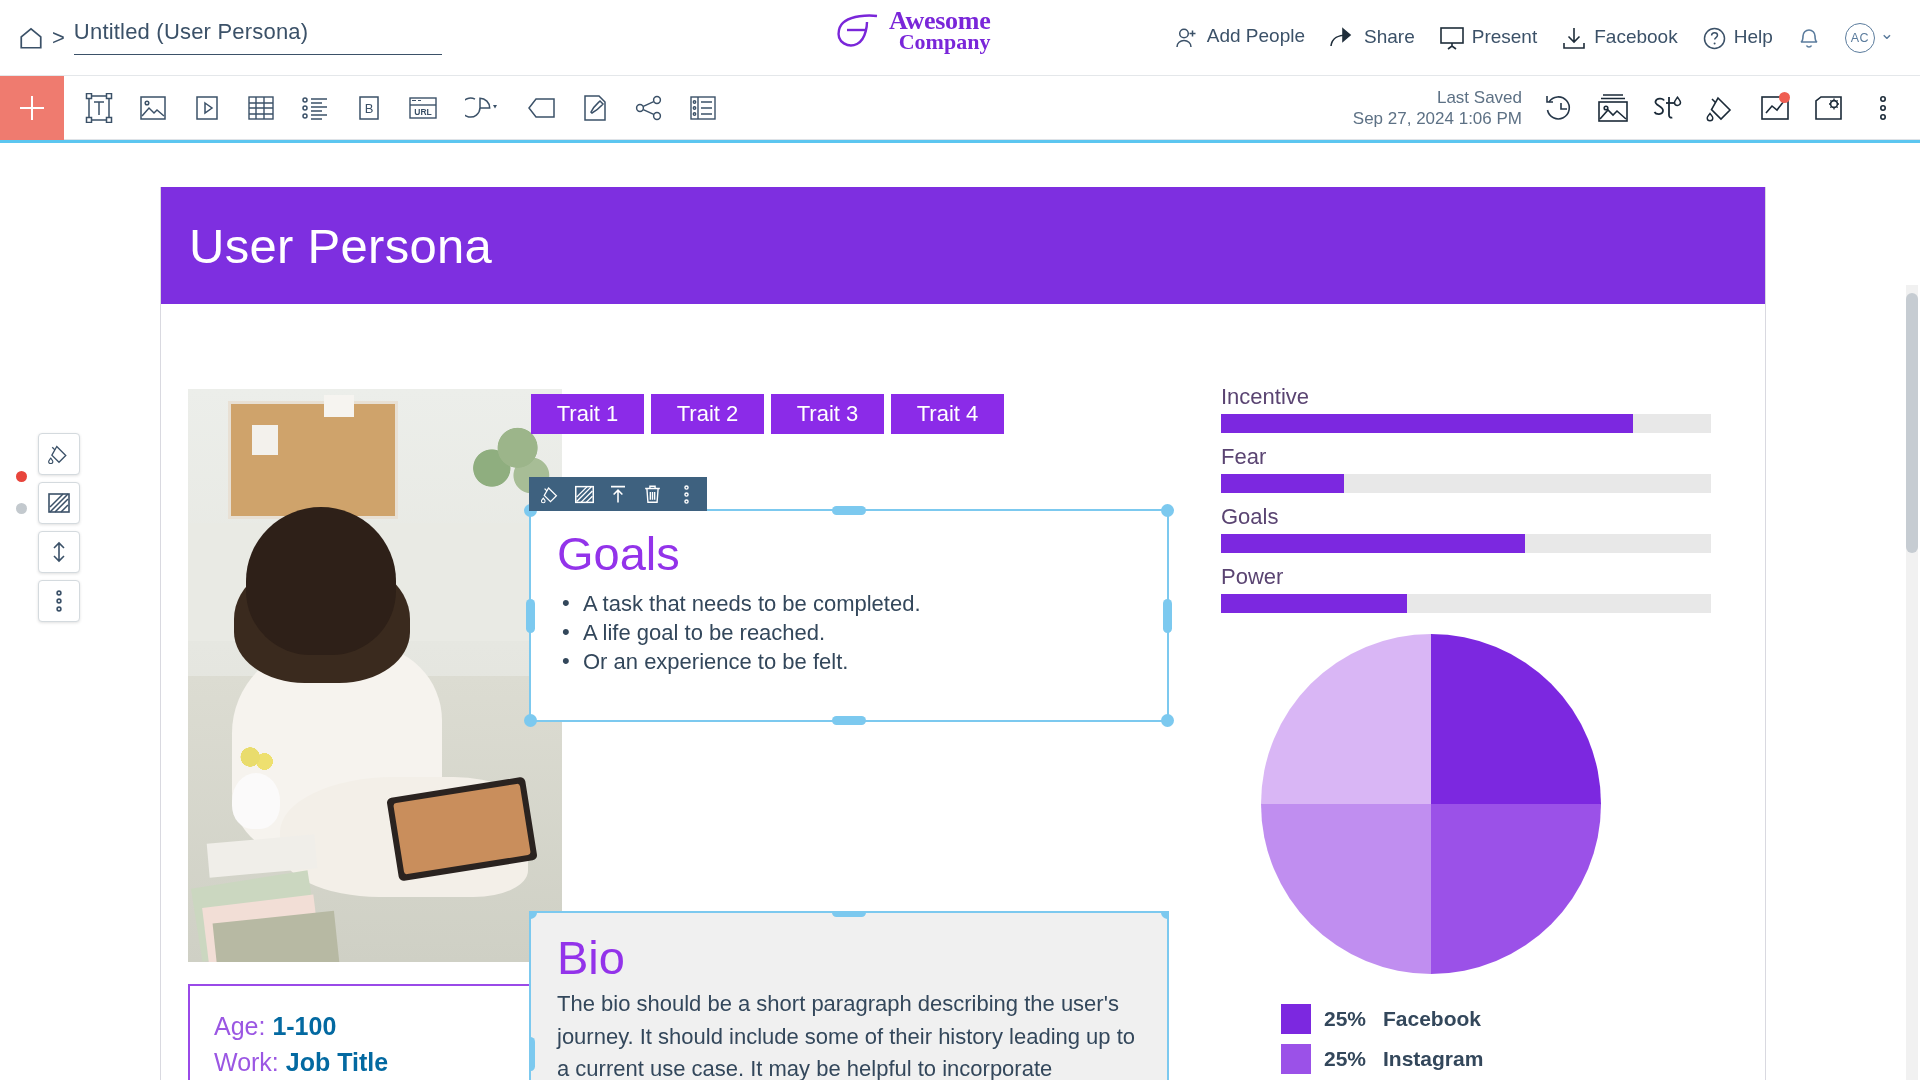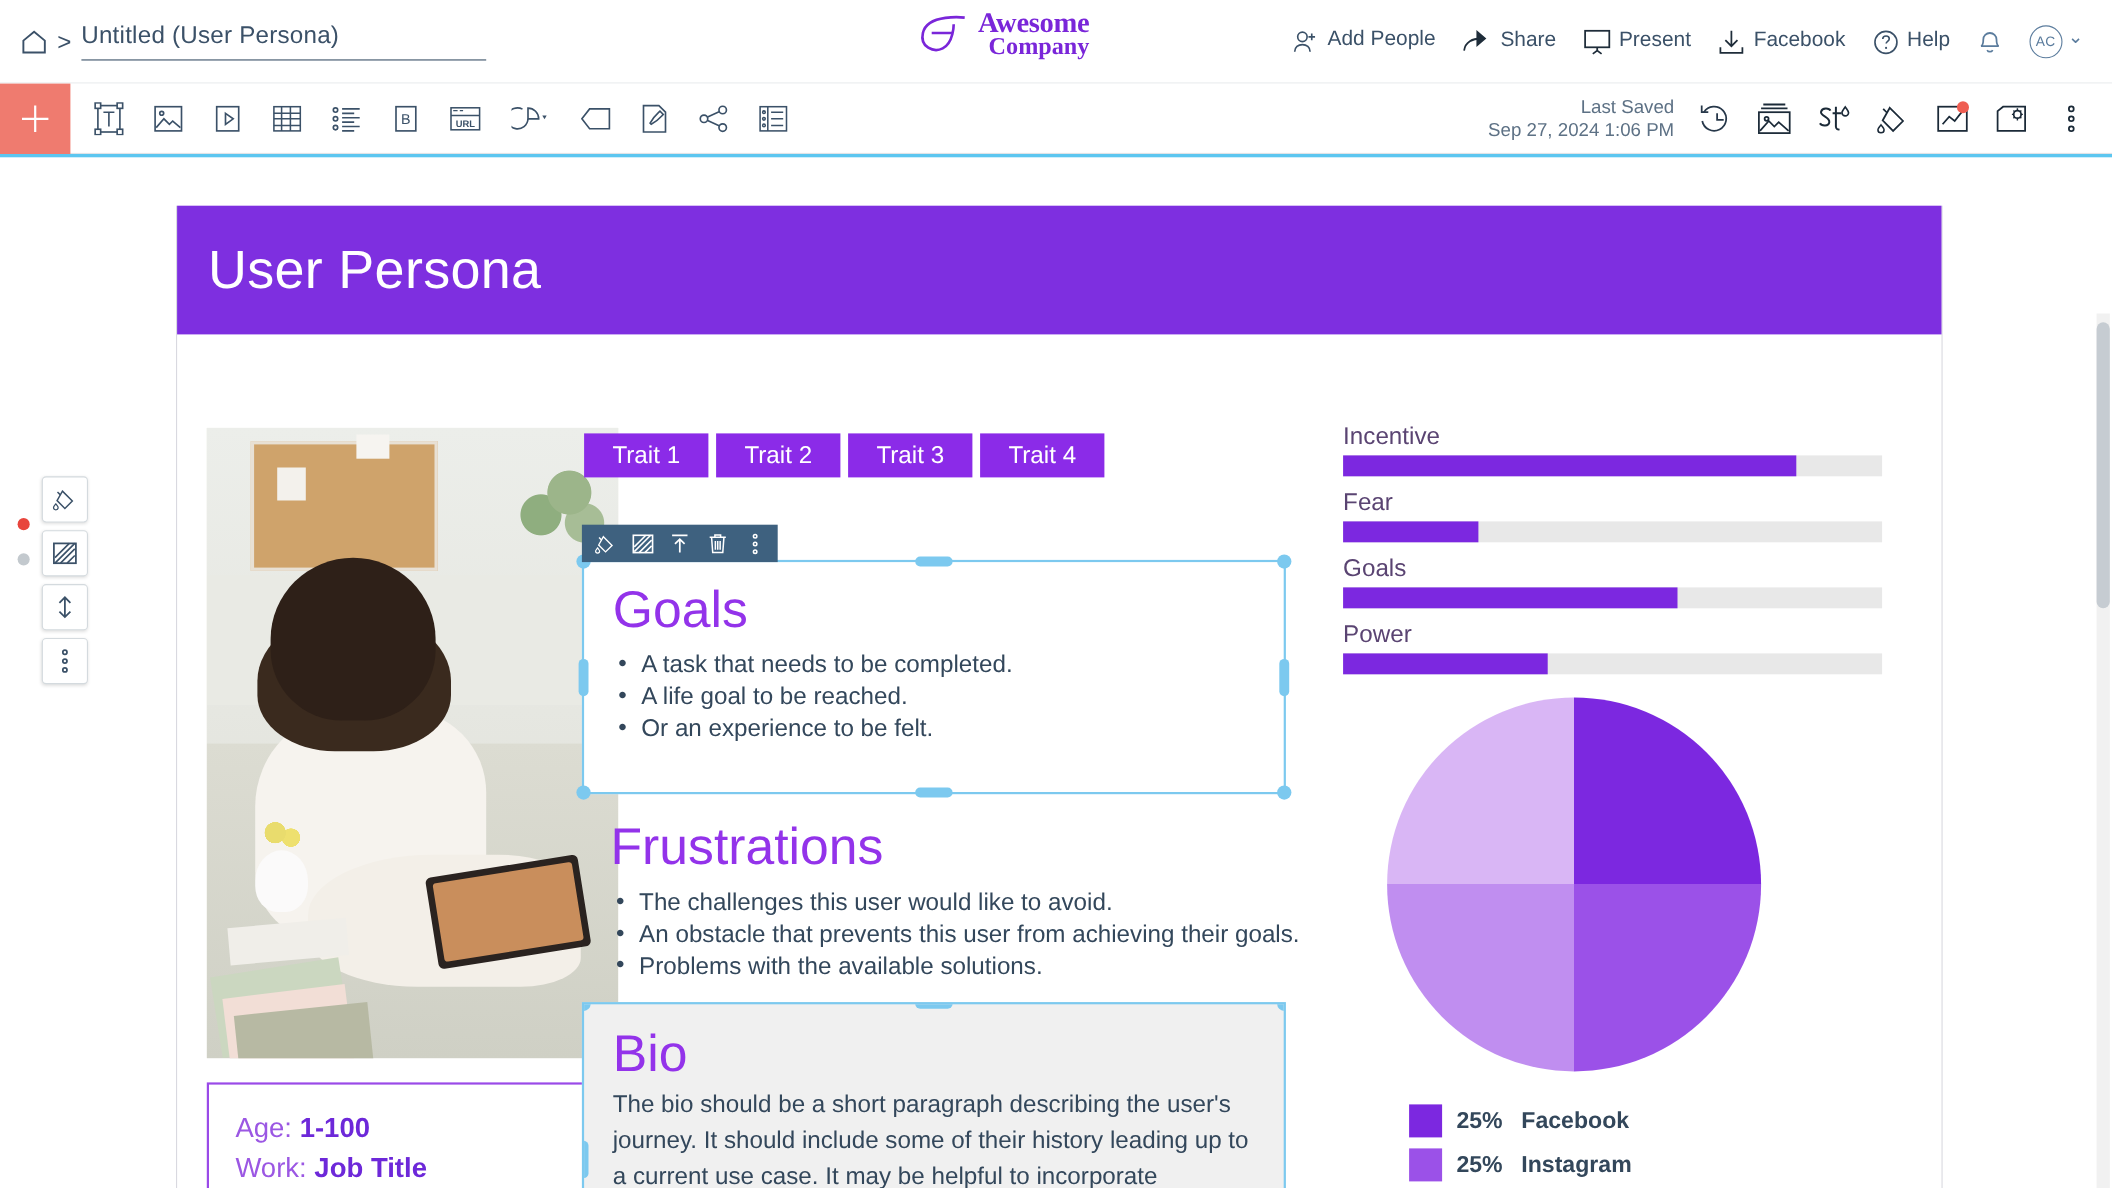--- a/index.html
+++ b/index.html
@@ -145,21 +145,21 @@
   .paper-g { position:absolute; left:8px; top:490px; width:118px; height:74px; background:#cbd7c0; transform: rotate(-9deg); }
   .paper-p { position:absolute; left:18px; top:512px; width:112px; height:70px; background:#f2ded6; transform: rotate(-7deg); }
   .paper-k { position:absolute; left:28px; top:528px; width:122px; height:72px; background:#b7b9a3; transform: rotate(-6deg); }
 
   
   .info-box {
     position: absolute; left: 27px; top: 680px; width: 374px; height: 213px;
     border: 2px solid #9a4ae8; padding: 22px 24px;
   }
   .info-line { font-size: 25px; color: #9b57e3; line-height: 1.45; white-space: nowrap; }
-  .info-line b { color: #6d28d9; font-weight: 700; }
+  .info-line b { color: #0369a1; font-weight: 700; }
 
   
   .traits { position: absolute; left: 370px; top: 90px; display: flex; gap: 7px; border-radius: 18px; }
   .trait {
     background: #8b2be8; color: #fff; font-size: 22px;
     width: 113px; height: 40px; display: flex; align-items: center; justify-content: center;
     cursor: pointer;
   }
 
   
@@ -587,28 +587,20 @@
         <span class="hdl hdl-top"></span>
         <span class="hdl hdl-bot"></span>
         <span class="hdl hdl-left"></span>
         <span class="hdl hdl-right"></span>
         <span class="corner c-tl"></span>
         <span class="corner c-tr"></span>
         <span class="corner c-bl"></span>
         <span class="corner c-br"></span>
       </div>
 
-      <div class="frustr">
-        <div class="sec-title">Frustrations</div>
-        <ul class="sec-list">
-          <li>The challenges this user would like to avoid.</li>
-          <li>An obstacle that prevents this user from achieving their goals.</li>
-          <li>Problems with the available solutions.</li>
-        </ul>
-      </div>
 
       <div class="sel-bio">
         <div class="bio-inner">
           <div class="sec-title">Bio</div>
           <div class="bio-text">The bio should be a short paragraph describing the user's journey. It should include some of their history leading up to a current use case. It may be helpful to incorporate</div>
         </div>
         <span class="hdl hdl-top"></span>
         <span class="hdl hdl-left"></span>
         <span class="corner c-tl"></span>
         <span class="corner c-tr"></span>

